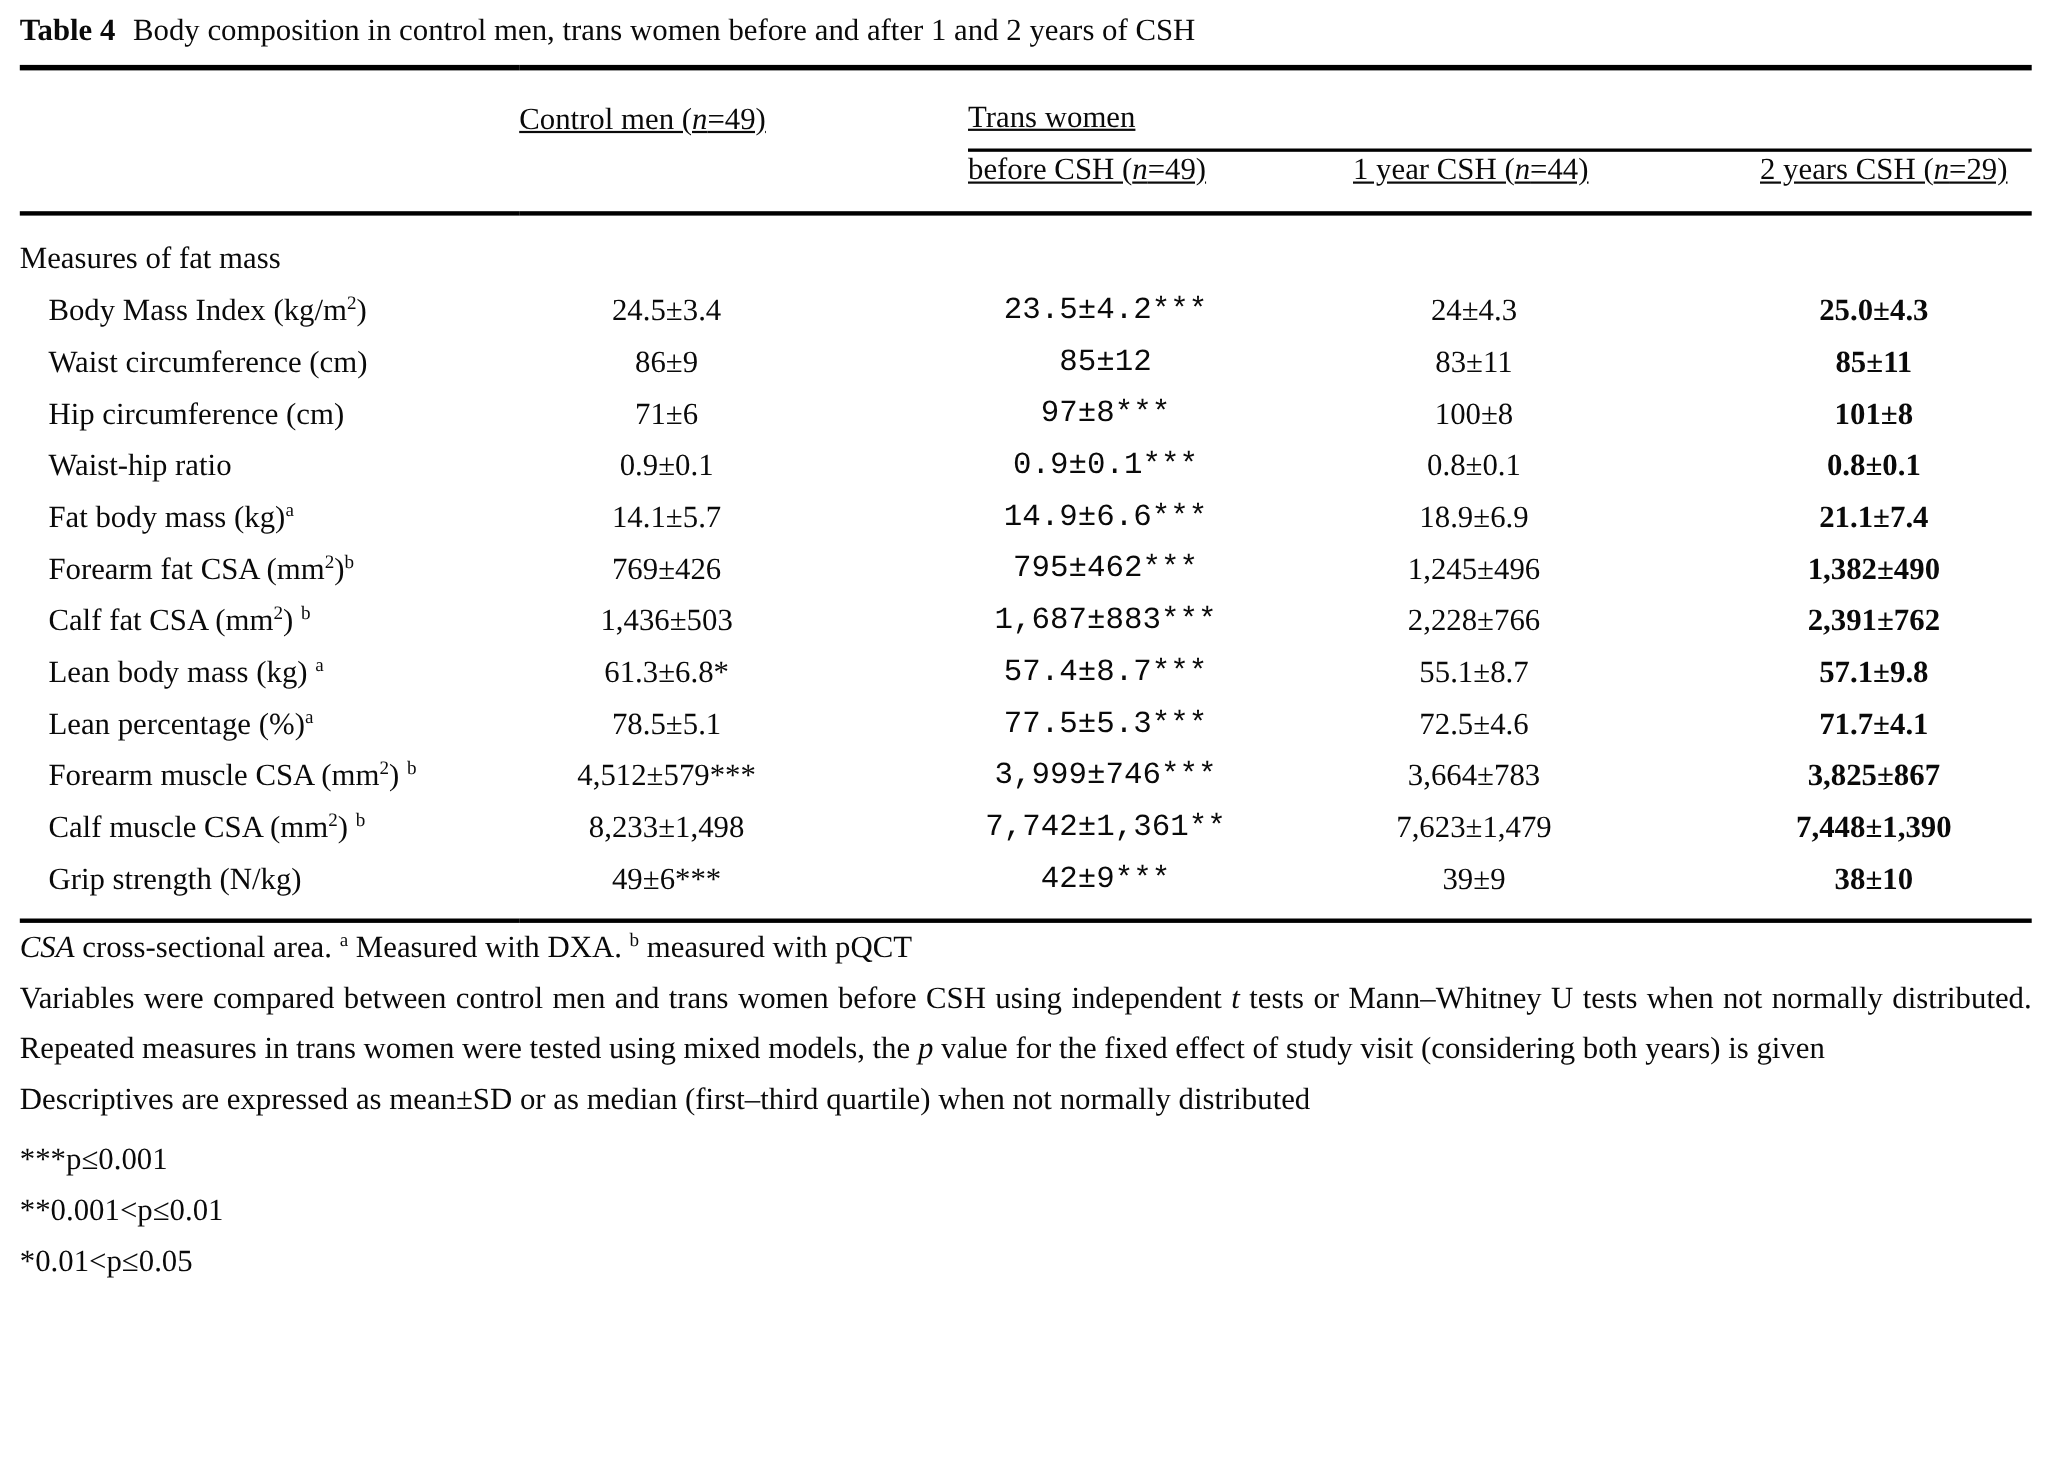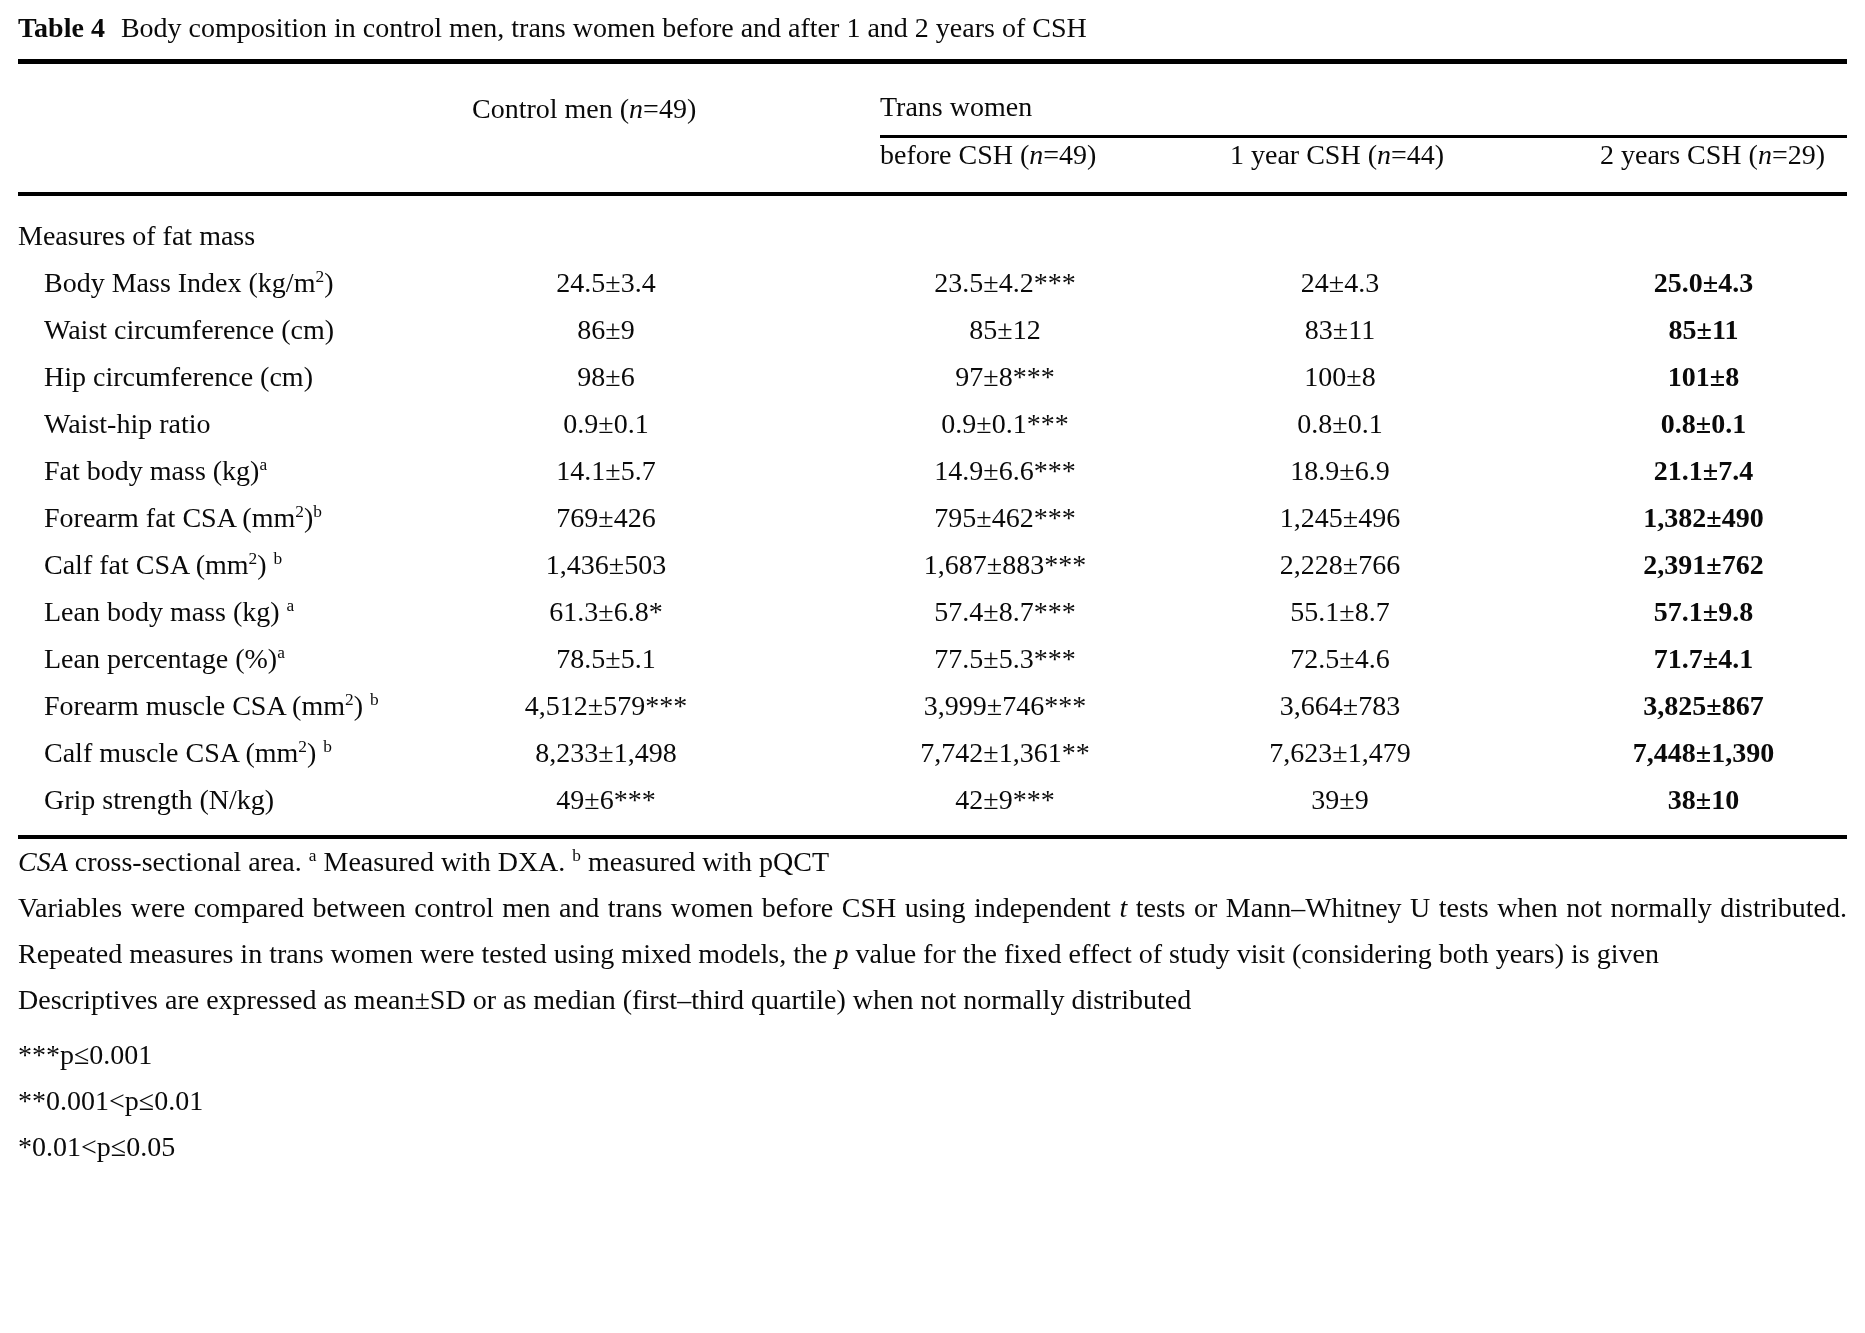--- a/index.html
+++ b/index.html
@@ -34,20 +34,21 @@
     border-top: 5px solid #000;
   }
   th, td {
     font-weight: normal;
     text-align: left;
     padding: 0;
     vertical-align: bottom;
   }
   thead th {
     vertical-align: bottom;
+    text-decoration: underline;
   }
   tr.grp th {
     padding-top: 27px;
     padding-bottom: 12px;
   }
   th.spanner {
     border-bottom: 3px solid #000;
   }
   tr.sub th {
     padding-top: 1px;
@@ -58,21 +59,21 @@
     height: 47px;
     vertical-align: middle;
     white-space: nowrap;
   }
   tbody tr:first-child td { padding-top: 16px; }
   tbody tr:last-child td { padding-bottom: 12px; border-bottom: 4px solid #000; }
   td.rowlabel { padding-left: 26px; }
   td.section  { padding-left: 0; }
   td.val { text-align: center; }
   td.val.c1 { padding-right: 140px; }
-  td.val.c2 { padding-right: 100px; }
+  td.val.c2 { padding-right: 100px; font-family: Liberation Mono, monospace; }
   td.val.c3 { padding-right: 150px; }
   td.val.c4 { padding-right: 40px; font-weight: bold; }
   sup {
     font-size: 62%;
     line-height: 0;
     vertical-align: baseline;
     position: relative;
     top: -0.55em;
   }
   .footnotes {
@@ -127,21 +128,21 @@
         </tr>
         <tr>
           <td class="rowlabel"><span>Waist circumference (cm)</span></td>
           <td class="val c1">86±9</td>
           <td class="val c2">85±12</td>
           <td class="val c3">83±11</td>
           <td class="val c4">85±11</td>
         </tr>
         <tr>
           <td class="rowlabel"><span>Hip circumference (cm)</span></td>
-          <td class="val c1">98±6</td>
+          <td class="val c1">71±6</td>
           <td class="val c2">97±8***</td>
           <td class="val c3">100±8</td>
           <td class="val c4">101±8</td>
         </tr>
         <tr>
           <td class="rowlabel"><span>Waist-hip ratio</span></td>
           <td class="val c1">0.9±0.1</td>
           <td class="val c2">0.9±0.1***</td>
           <td class="val c3">0.8±0.1</td>
           <td class="val c4">0.8±0.1</td>

